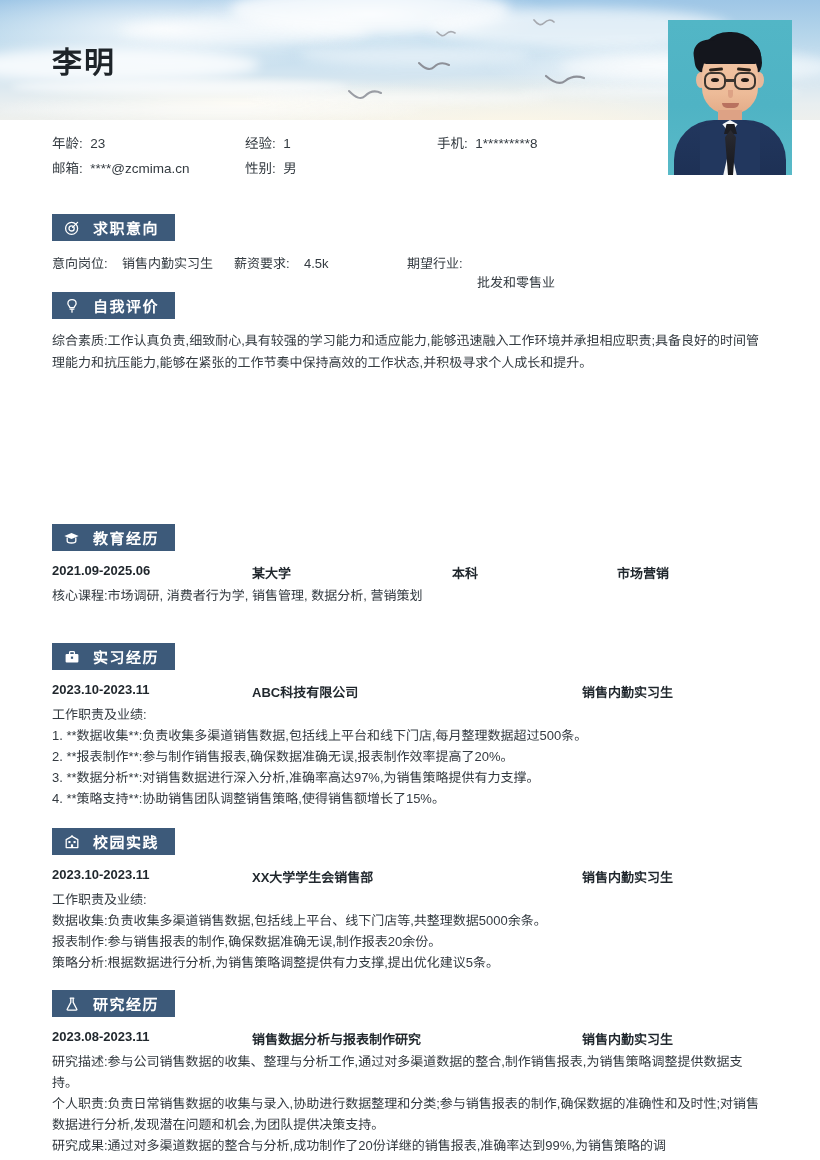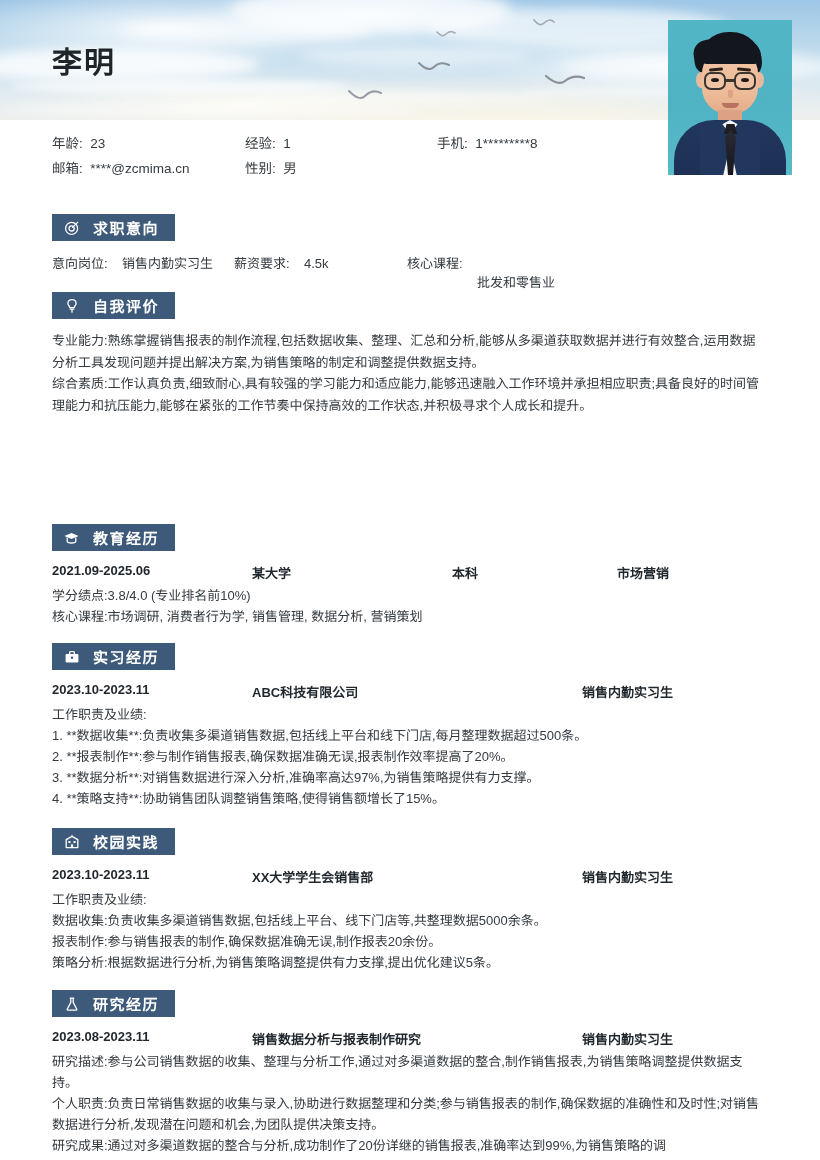--- a/index.html
+++ b/index.html
@@ -267,39 +267,38 @@
           </svg>
       </span>
       <span class="tt">求职意向</span>
     </div>
     <div class="body-wrap" style="margin-top:12px;">
       <div class="p" style="position:relative; height:20px;">
         <span style="position:absolute; left:0;">意向岗位:</span>
         <span style="position:absolute; left:70px;">销售内勤实习生</span>
         <span style="position:absolute; left:182px;">薪资要求:</span>
         <span style="position:absolute; left:252px;">4.5k</span>
-        <span style="position:absolute; left:355px;">核心课程:</span>
+        <span style="position:absolute; left:355px;">期望行业:</span>
         <span style="position:absolute; left:425px;margin-top:19px;">批发和零售业</span>
       </div>
     </div>
   </div>
 
   <div class="section" style="top:292px;">
     <div class="sec-head">
       <span class="ic">
         <svg width="16" height="16" viewBox="0 0 16 16">
             <path d="M8 1.6 C5.4 1.6 3.9 3.5 3.9 5.5 C3.9 7.3 5.6 8.2 5.9 9.6 L10.1 9.6 C10.4 8.2 12.1 7.3 12.1 5.5 C12.1 3.5 10.6 1.6 8 1.6 Z" fill="none" stroke="#fff" stroke-width="1.3"></path>
             <path d="M6.2 11.2 L9.8 11.2" stroke="#fff" stroke-width="1.3" stroke-linecap="round"></path>
             <path d="M8 11.6 L8 14.2" stroke="#fff" stroke-width="1.3" stroke-linecap="round"></path>
           </svg>
       </span>
       <span class="tt">自我评价</span>
     </div>
     <div class="body-wrap" style="margin-top:11px;">
-      <p class="p">专业能力:熟练掌握销售报表的制作流程,包括数据收集、整理、汇总和分析,能够从多渠道获取数据并进行有效整合,运用数据分析工具发现问题并提出解决方案,为销售策略的制定和调整提供数据支持。</p>
       <p class="p">综合素质:工作认真负责,细致耐心,具有较强的学习能力和适应能力,能够迅速融入工作环境并承担相应职责;具备良好的时间管理能力和抗压能力,能够在紧张的工作节奏中保持高效的工作状态,并积极寻求个人成长和提升。</p>
     </div>
   </div>
 
   <div class="section" style="top:524px;">
     <div class="sec-head">
       <span class="ic">
         <svg width="17" height="16" viewBox="0 0 17 16">
             <path d="M8.5 3 L15.6 6 L8.5 9 L1.4 6 Z" fill="#fff"></path>
             <path d="M4.2 7.5 L4.2 11 C4.2 12.1 6.1 13 8.5 13 C10.9 13 12.8 12.1 12.8 11 L12.8 7.5" fill="none" stroke="#fff" stroke-width="1.3"></path>
@@ -307,21 +306,20 @@
       </span>
       <span class="tt">教育经历</span>
     </div>
     <div class="body-wrap" style="margin-top:12px;">
       <div class="erow">
         <span class="e-date">2021.09-2025.06</span>
         <span class="e-org">某大学</span>
         <span class="e-deg">本科</span>
         <span class="e-major">市场营销</span>
       </div>
-      <p class="p tight">学分绩点:3.8/4.0 (专业排名前10%)</p>
       <p class="p tight">核心课程:市场调研, 消费者行为学, 销售管理, 数据分析, 营销策划</p>
     </div>
   </div>
 
   <div class="section" style="top:643px;">
     <div class="sec-head">
       <span class="ic">
         <svg width="16" height="16" viewBox="0 0 16 16">
             <rect x="1.6" y="5" width="12.8" height="8.6" rx="1.1" fill="#fff"></rect>
             <path d="M5.6 5 L5.6 3.4 C5.6 2.9 6 2.6 6.5 2.6 L9.5 2.6 C10 2.6 10.4 2.9 10.4 3.4 L10.4 5" fill="none" stroke="#fff" stroke-width="1.3"></path>

